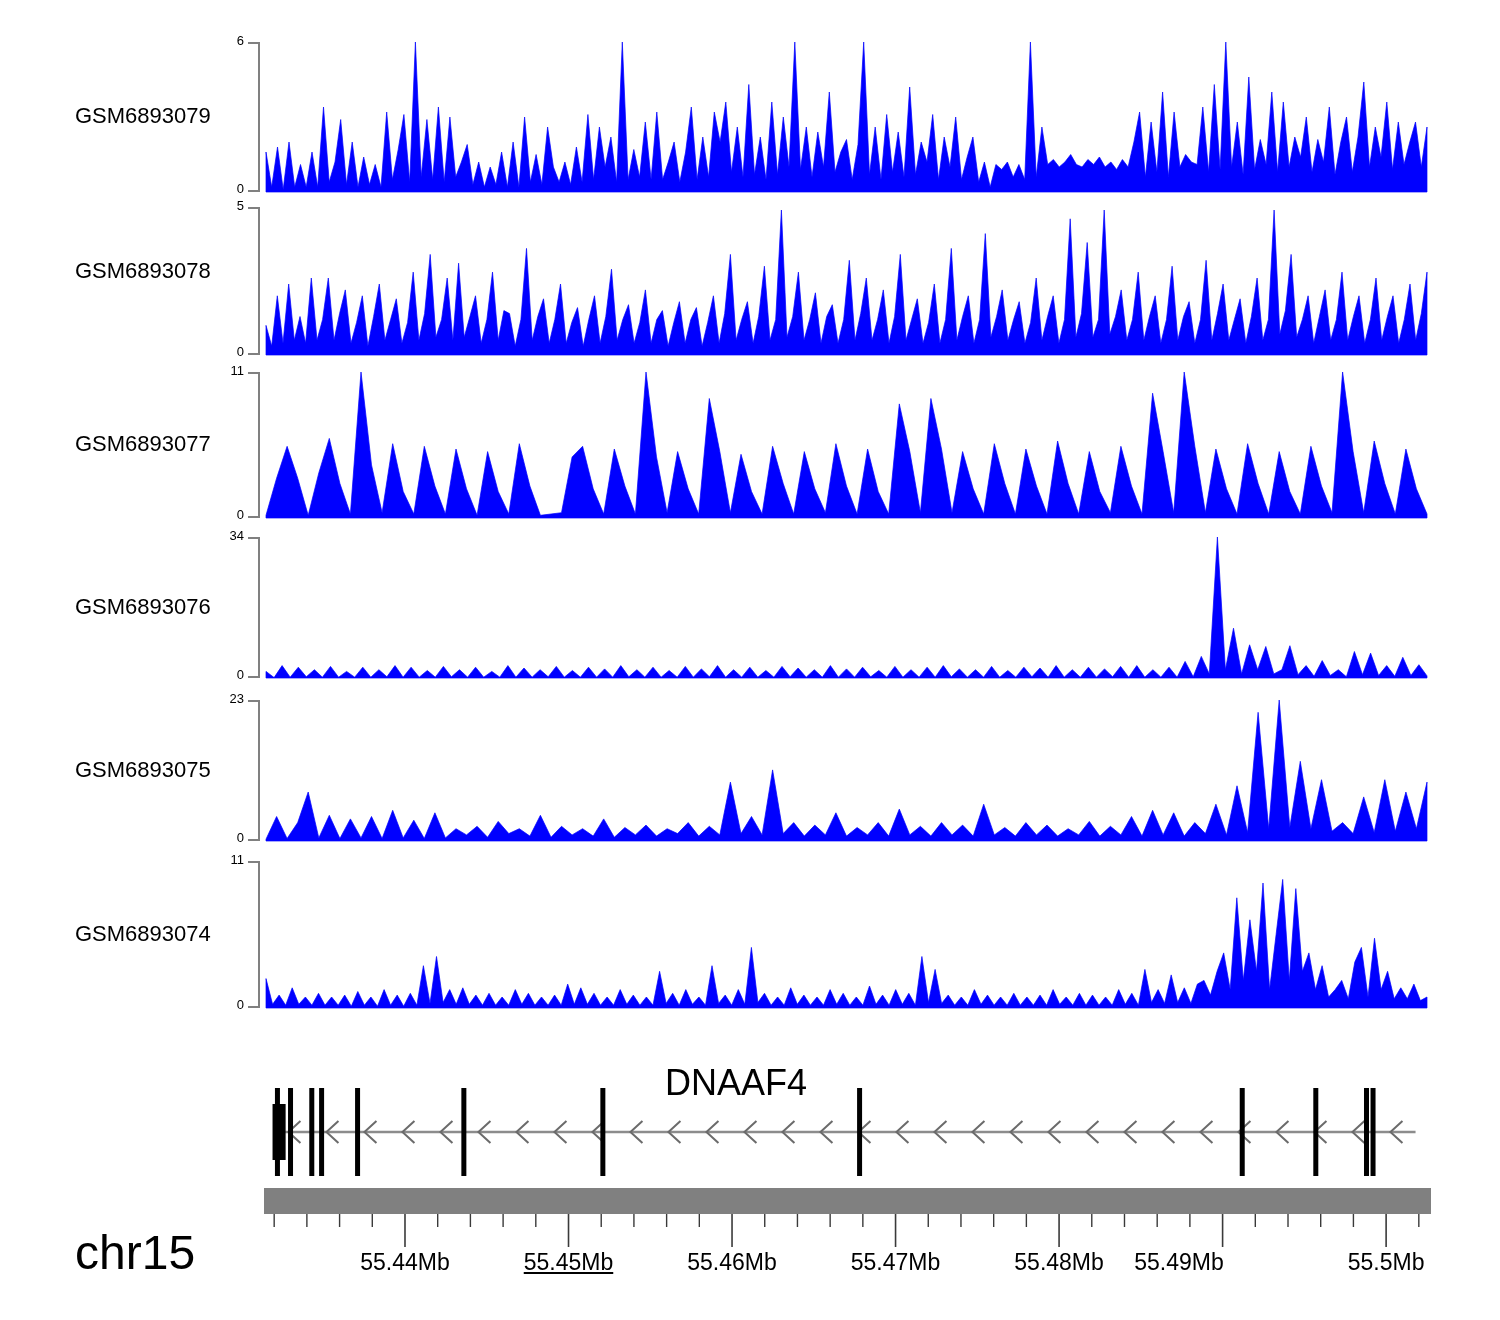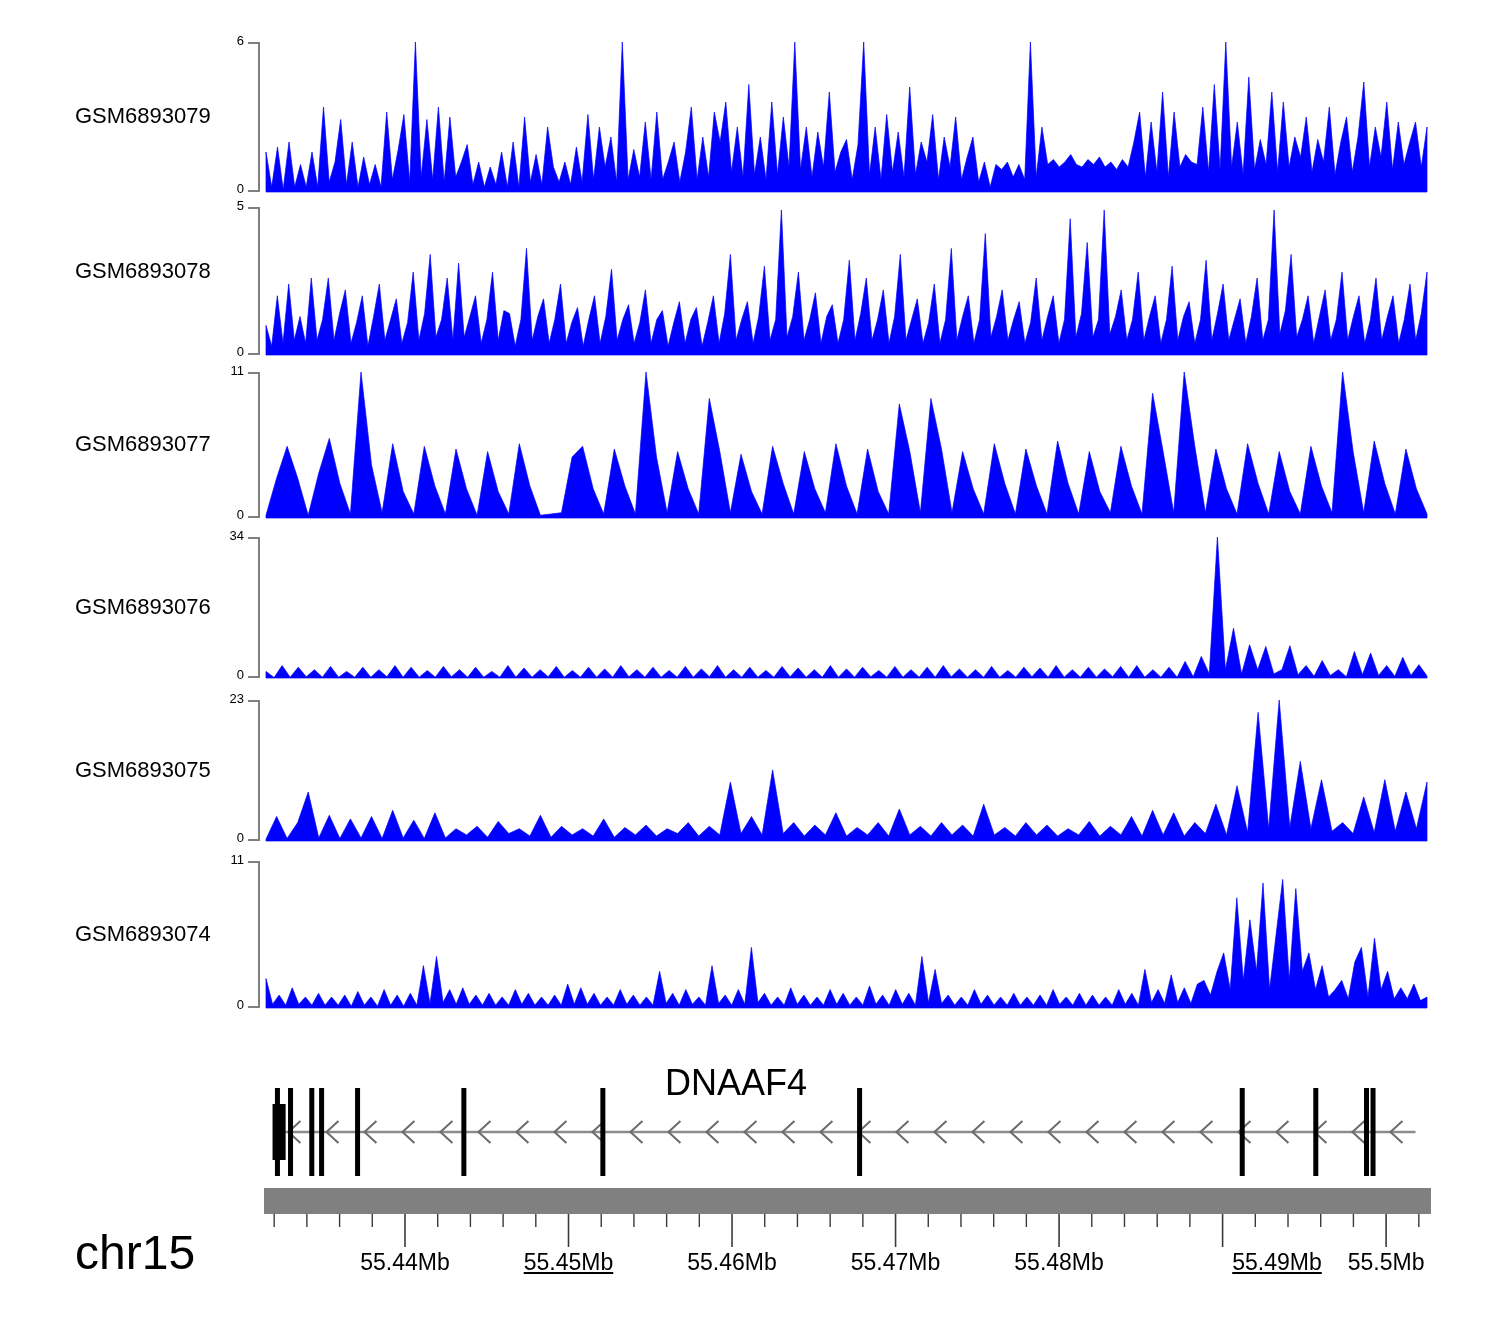--- a/index.html
+++ b/index.html
@@ -191,17 +191,17 @@
         <line x1="1320.7112676069821" x2="1320.7112676069821" y1="39" y2="52" stroke="#3a3a3a" stroke-width="1.4"></line>
         <line x1="1353.415492959136" x2="1353.415492959136" y1="39" y2="52" stroke="#3a3a3a" stroke-width="1.4"></line>
         <line x1="1386.1197183112895" x2="1386.1197183112895" y1="39" y2="72" stroke="#3a3a3a" stroke-width="1.6"></line>
         <line x1="1418.823943663443" x2="1418.823943663443" y1="39" y2="52" stroke="#3a3a3a" stroke-width="1.4"></line>
       </svg>
   <div class="tick-label" style="left: 324.993px; top: 74px; width: 160px;">55.44Mb</div>
       <div class="tick-label" style="left: 488.514px; top: 74px; width: 160px; text-decoration: underline;">55.45Mb</div>
       <div class="tick-label" style="left: 652.035px; top: 74px; width: 160px;">55.46Mb</div>
       <div class="tick-label" style="left: 815.556px; top: 74px; width: 160px;">55.47Mb</div>
       <div class="tick-label" style="left: 979.077px; top: 74px; width: 160px;">55.48Mb</div>
-      <div class="tick-label" style="left: 1197px; top: 74px; width: 160px; text-decoration: underline;">55.49Mb</div>
+      <div class="tick-label" style="left: 1099px; top: 74px; width: 160px;">55.49Mb</div>
       <div class="tick-label" style="left: 1306.12px; top: 74px; width: 160px;">55.5Mb</div>
     </div>
 
 </div>
 
 </body></html>

